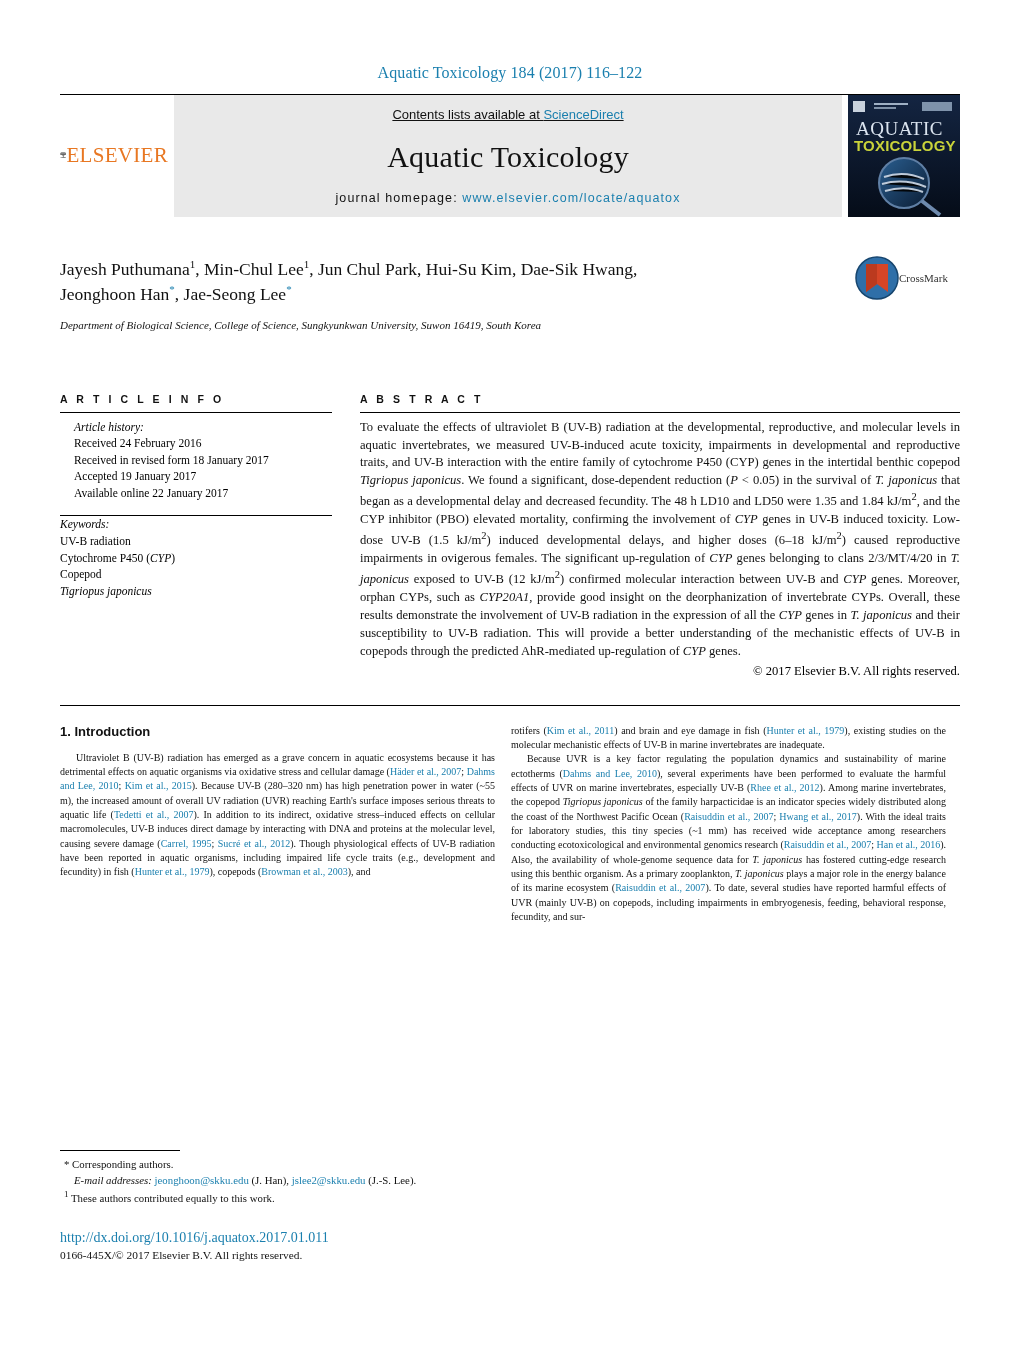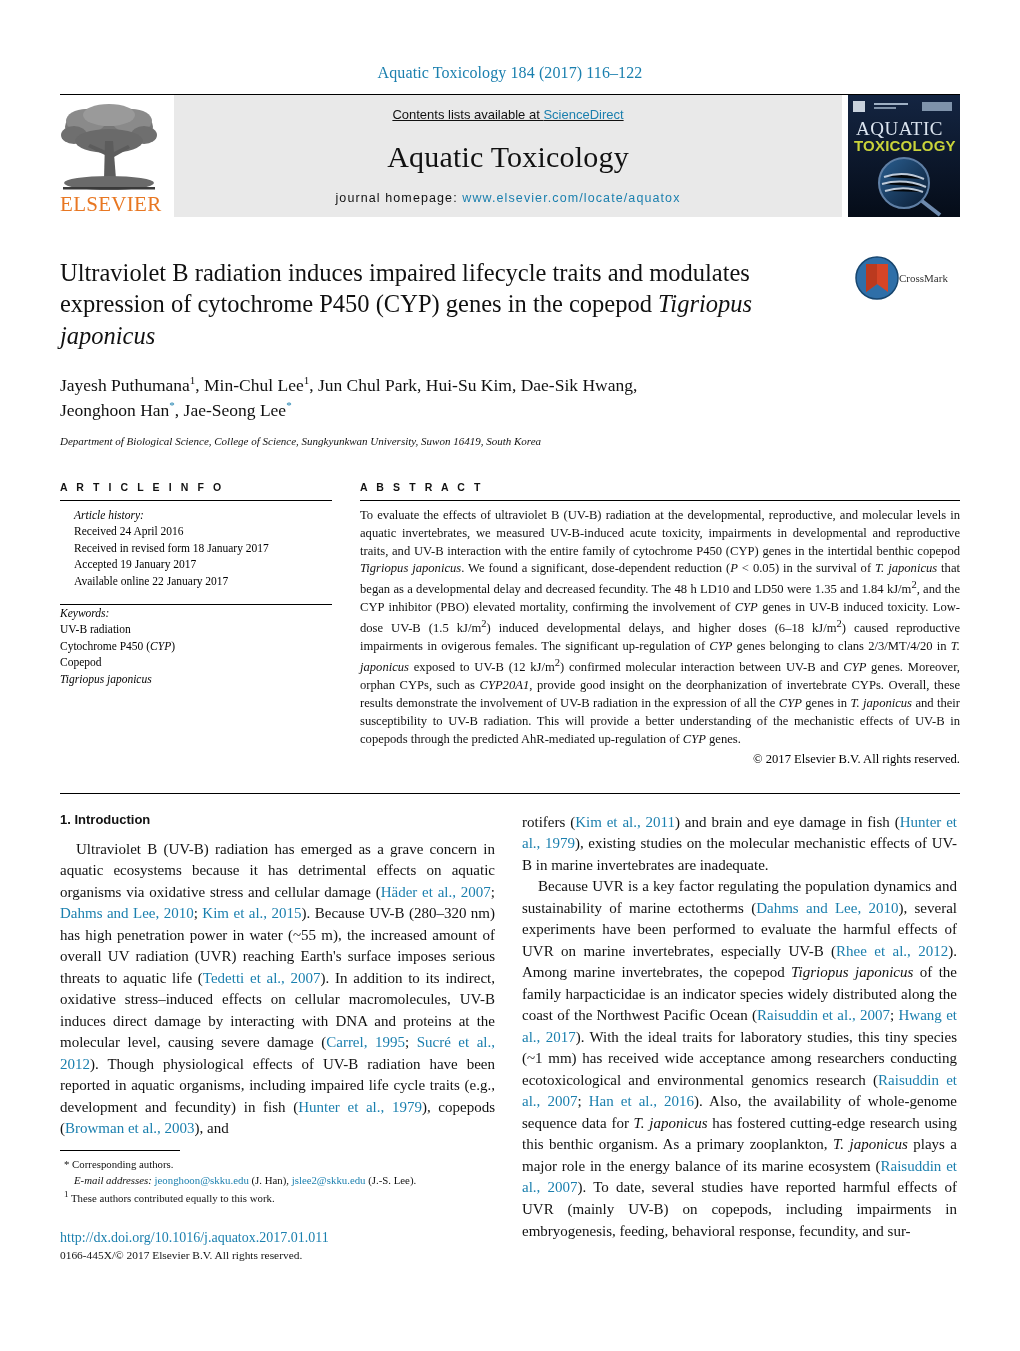--- a/index.html
+++ b/index.html
@@ -41,22 +41,23 @@
   .masthead {
     display: flex;
     margin: 0 60px;
     height: 122px;
     align-items: stretch;
   }
   .elsevier-logo {
     width: 108px;
     flex: 0 0 108px;
     display: flex;
-    flex-direction: column;
+    flex-direction: row;
     justify-content: flex-end;
+    align-items: center;
     padding-bottom: 2px;
   }
   .tree-svg { display:block; }
   .elsevier-word {
     font-family: "Liberation Serif", serif;
     font-size: 21px;
     color: #E87722;
     letter-spacing: 0.3px;
     line-height: 1;
     margin-top: 1px;
@@ -156,20 +157,21 @@
   }
   .col-info { width: 272px; flex: 0 0 272px; }
   .col-abs  { flex: 1 1 auto; margin-left: 28px; }
   .sec-head {
     font-family: "Liberation Sans", sans-serif;
     font-size: 10.5px;
     font-weight: bold;
     letter-spacing: 3.1px;
     color: #111;
     margin-bottom: 7px;
+    margin-top: 28px;
   }
   .hr-thin { border-top: 1.1px solid #000; }
   .hist {
     font-size: 11.5px;
     line-height: 1.44;
     margin-top: 6px;
     margin-left: 14px;
   }
   .hist .lbl { font-style: italic; }
   .kwblock { margin-top: 7px; padding-top: 7px; }
@@ -194,32 +196,32 @@
   }
 
   
   .body-rule {
     margin: 26px 60px 0 60px;
     border-top: 1.1px solid #000;
   }
   .body-cols {
     margin: 18px 60px 0 60px;
     display: flex;
-    gap: 27px;
+    gap: 16px;
   }
   .bcol { width: 435px; flex: 0 0 435px; }
   .sec-title {
     font-family: "Liberation Sans", sans-serif;
     font-size: 13px;
     font-weight: bold;
     margin: 0 0 12px 0;
     color: #111;
   }
   p.body-p {
-    font-size: 15px;
+    font-size: 10px;
     line-height: 1.435;
     text-align: justify;
     margin: 0;
     text-indent: 16px;
     color: #111;
   }
   p.body-p + p.body-p { margin-top: 0; }
   .ref { color: #1a7fae; }
   .ital { font-style: italic; }
 
@@ -326,21 +328,20 @@
           <path d="M36 82 q20 -7 40 2"></path>
           <path d="M34 89 q22 -6 44 3"></path>
           <path d="M37 96 q20 -6 38 1"></path>
         </g>
         <line x1="74" y1="106" x2="92" y2="120" stroke="#6e8aae" stroke-width="4"></line>
       </svg>
     </div>
   </div>
 
   <div class="title-block">
-    <h1 class="article-title"><span>Ultraviolet B radiation induces impaired lifecycle traits and modulates expression of cytochrome P450 (CYP) genes in the copepod </span><span class="ital">Tigriopus japonicus</span></h1>
 
     <div class="crossmark">
       <svg width="44" height="44" viewBox="0 0 44 44">
         <circle cx="22" cy="22" r="21" fill="#2f6fa8"></circle>
         <path d="M11 8 h22 v28 l-11 -8 l-11 8 Z" fill="#d64527"></path>
         <path d="M22 28 l-11 8 V8 h11 Z" fill="#bb3a1f"></path>
         <circle cx="22" cy="22" r="21" fill="none" stroke="#17466f" stroke-width="1.5"></circle>
       </svg>
       <span class="crossmark-text">CrossMark</span>
     </div>
@@ -353,21 +354,21 @@
     <div class="affil">Department of Biological Science, College of Science, Sungkyunkwan University, Suwon 16419, South Korea</div>
   </div>
 
   <div class="infoabs">
 
     <div class="col-info">
       <div class="sec-head">A R T I C L E   I N F O</div>
       <div class="hr-thin"></div>
       <div class="hist">
         <div class="lbl">Article history:</div>
-        <div>Received 24 April 2016</div>
+        <div>Received 24 February 2016</div>
         <div>Received in revised form 18 January 2017</div>
         <div>Accepted 19 January 2017</div>
         <div>Available online 22 January 2017</div>
       </div>
       <div class="kwblock">
         <div class="hr-thin"></div>
         <div class="kw">
           <div class="lbl">Keywords:</div>
           <div>UV-B radiation</div>
           <div>Cytochrome P450 (<span class="ital">CYP</span>)</div>

